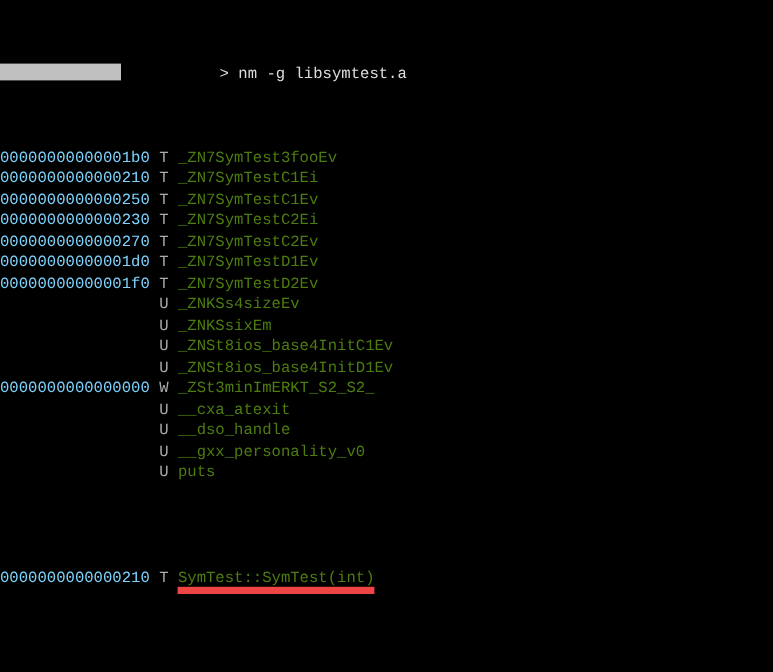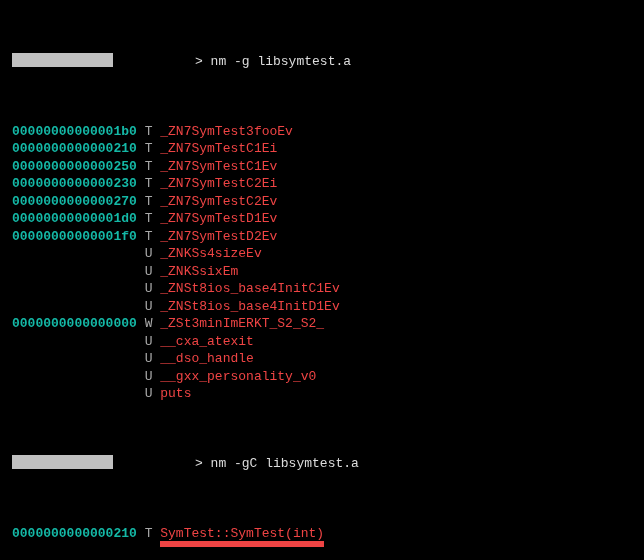--- a/index.html
+++ b/index.html
@@ -11,45 +11,44 @@
     font-family: "Courier New", Consolas, monospace;
     font-size: 13px;
     line-height: 17.5px;
     color: #aaa;
     overflow: hidden;
   }
   .terminal {
     position: relative;
     white-space: pre;
   }
-  .line { display: block; height: 17.5px; margin-left: 12px; }
+  .line { display: block; height: 17.5px; }
   .prompt-block {
     display: inline-block;
     width: 183px;
     height: 14px;
     vertical-align: -2px;
     background: linear-gradient(to right, #c0c0c0 0%, #c0c0c0 55%, #000 55%, #000 100%);
     margin-right: 0;
   }
   .cmd { color: #ddd; }
-  .addr { color: #14b8a6; font-weight: bold; }
+  .addr { color: #7dd3fc; }
   .typ  { color: #aaa; }
-  .sym  { color: #ef4444; }
+  .sym  { color: #4d7c0f; }
   .underline-red    { border-bottom: 6px solid #ef4444; }
 </style>
 </head>
 <body>
 
 <div class="terminal">
 
   <span class="line"><span class="prompt-block"></span><span class="cmd">&gt; </span><span class="cmd">nm -g libsymtest.a</span></span>
 
   <div id="nm1-block"><span class="line"><span class="addr">00000000000001b0</span> <span class="typ">T</span> <span class="sym">_ZN7SymTest3fooEv</span></span><span class="line"><span class="addr">0000000000000210</span> <span class="typ">T</span> <span class="sym">_ZN7SymTestC1Ei</span></span><span class="line"><span class="addr">0000000000000250</span> <span class="typ">T</span> <span class="sym">_ZN7SymTestC1Ev</span></span><span class="line"><span class="addr">0000000000000230</span> <span class="typ">T</span> <span class="sym">_ZN7SymTestC2Ei</span></span><span class="line"><span class="addr">0000000000000270</span> <span class="typ">T</span> <span class="sym">_ZN7SymTestC2Ev</span></span><span class="line"><span class="addr">00000000000001d0</span> <span class="typ">T</span> <span class="sym">_ZN7SymTestD1Ev</span></span><span class="line"><span class="addr">00000000000001f0</span> <span class="typ">T</span> <span class="sym">_ZN7SymTestD2Ev</span></span><span class="line"><span class="addr">                </span> <span class="typ">U</span> <span class="sym">_ZNKSs4sizeEv</span></span><span class="line"><span class="addr">                </span> <span class="typ">U</span> <span class="sym">_ZNKSsixEm</span></span><span class="line"><span class="addr">                </span> <span class="typ">U</span> <span class="sym">_ZNSt8ios_base4InitC1Ev</span></span><span class="line"><span class="addr">                </span> <span class="typ">U</span> <span class="sym">_ZNSt8ios_base4InitD1Ev</span></span><span class="line"><span class="addr">0000000000000000</span> <span class="typ">W</span> <span class="sym">_ZSt3minImERKT_S2_S2_</span></span><span class="line"><span class="addr">                </span> <span class="typ">U</span> <span class="sym">__cxa_atexit</span></span><span class="line"><span class="addr">                </span> <span class="typ">U</span> <span class="sym">__dso_handle</span></span><span class="line"><span class="addr">                </span> <span class="typ">U</span> <span class="sym">__gxx_personality_v0</span></span><span class="line"><span class="addr">                </span> <span class="typ">U</span> <span class="sym">puts</span></span></div>
 
-  <span class="line"><span class="prompt-block"></span><span class="cmd">&gt; </span><span class="cmd">nm -gC libsymtest.a</span></span>
 
   <div id="nm2-block"><span class="line"><span class="addr">0000000000000210</span> <span class="typ">T</span> <span class="sym underline-red">SymTest::SymTest(int)</span></span></div>
 
   
   
 
   
 
 </div>
 

